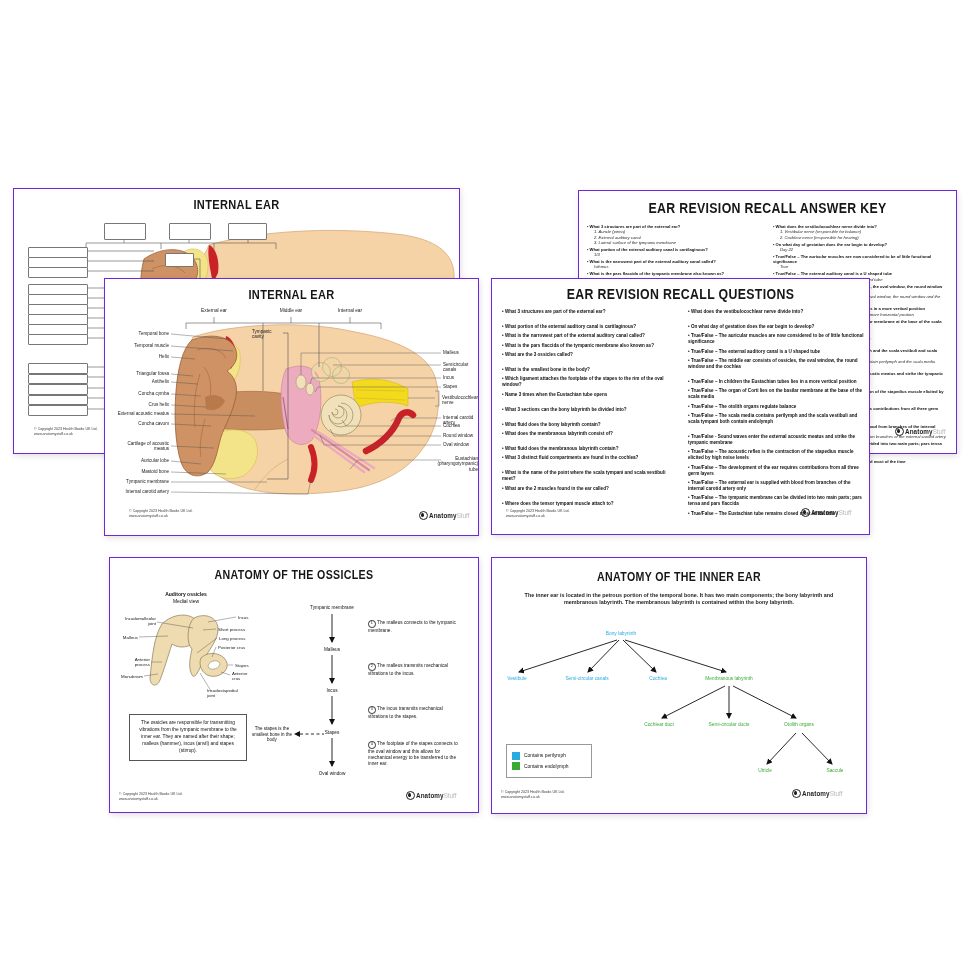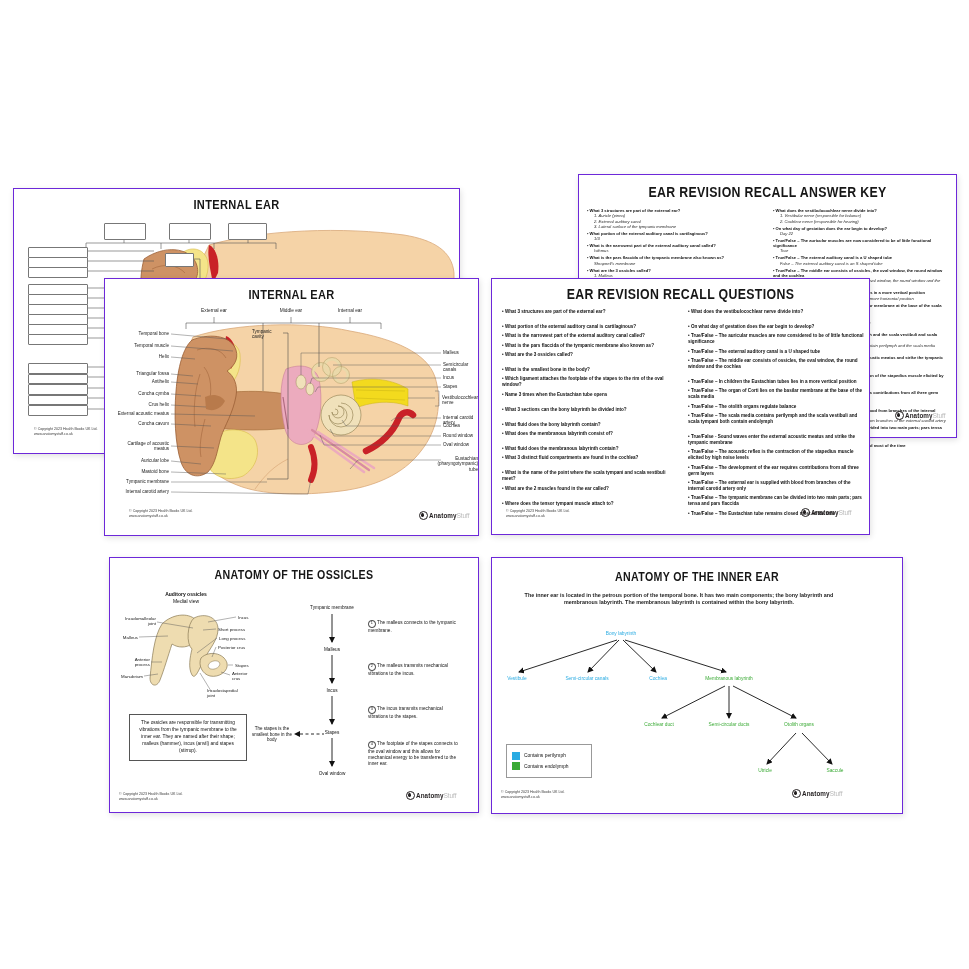--- a/index.html
+++ b/index.html
@@ -93,21 +93,21 @@
     <div class="wbox" style="left:14px;top:145px;width:58px;height:8.5px;"></div>
     <div class="wbox" style="left:14px;top:174px;width:58px;height:8.5px;"></div>
     <div class="wbox" style="left:14px;top:184.5px;width:58px;height:8.5px;"></div>
     <div class="wbox" style="left:14px;top:195px;width:58px;height:8.5px;"></div>
     <div class="wbox" style="left:14px;top:205.5px;width:58px;height:8.5px;"></div>
     <div class="wbox" style="left:14px;top:216px;width:58px;height:8.5px;"></div>
     <div class="copy" style="left:20px;top:238px;white-space:pre-line;">© Copyright 2023 Health Books UK Ltd.
 www.anatomystuff.co.uk</div>
   </div>
 
-  <div class="sheet" style="left:578px;top:174px;width:377px;height:262px;z-index:1;">
+  <div class="sheet" style="left:578px;top:190px;width:377px;height:262px;z-index:1;">
     <div class="sh-title" style="top:9px;font-size:14.5px;">EAR REVISION RECALL ANSWER KEY</div>
     <div class="qcol" style="left:8px;top:33px;width:176px;">
 
         <div class="ak-item">
           <div class="q">What 3 structures are part of the external ear?</div>
           <div class="a">1. Auricle (pinna)
 2. External auditory canal
 3. Lateral surface of the tympanic membrane</div>
         </div>
 
@@ -506,21 +506,21 @@
       </div>
     <div class="copy" style="left:14px;top:230px;white-space:pre-line;">© Copyright 2023 Health Books UK Ltd.
 www.anatomystuff.co.uk</div>
     <div class="logo" style="left:309px;top:229px;">
       <span class="circ"></span>
       <b>Anatomy</b>
       <span>Stuff</span>
     </div>
   </div>
 
-  <div class="sheet" style="left:491px;top:557px;width:374px;height:255px;z-index:2;padding-left:36px;">
+  <div class="sheet" style="left:491px;top:557px;width:374px;height:255px;z-index:2;">
     <svg width="374" height="255" viewBox="0 0 374 255">
       <defs>
         <marker id="arrT" markerWidth="7" markerHeight="7" refX="5" refY="3" orient="auto" markerUnits="userSpaceOnUse">
           <path d="M0,0 L6,3 L0,6 Z" fill="#111"></path>
         </marker>
       </defs>
       <g stroke="#111" stroke-width="0.9" fill="none">
         <path d="M125,82 L27,114" marker-end="url(#arrT)"></path>
         <path d="M127,82 L96,114" marker-end="url(#arrT)"></path>
         <path d="M131,82 L164,114" marker-end="url(#arrT)"></path>

